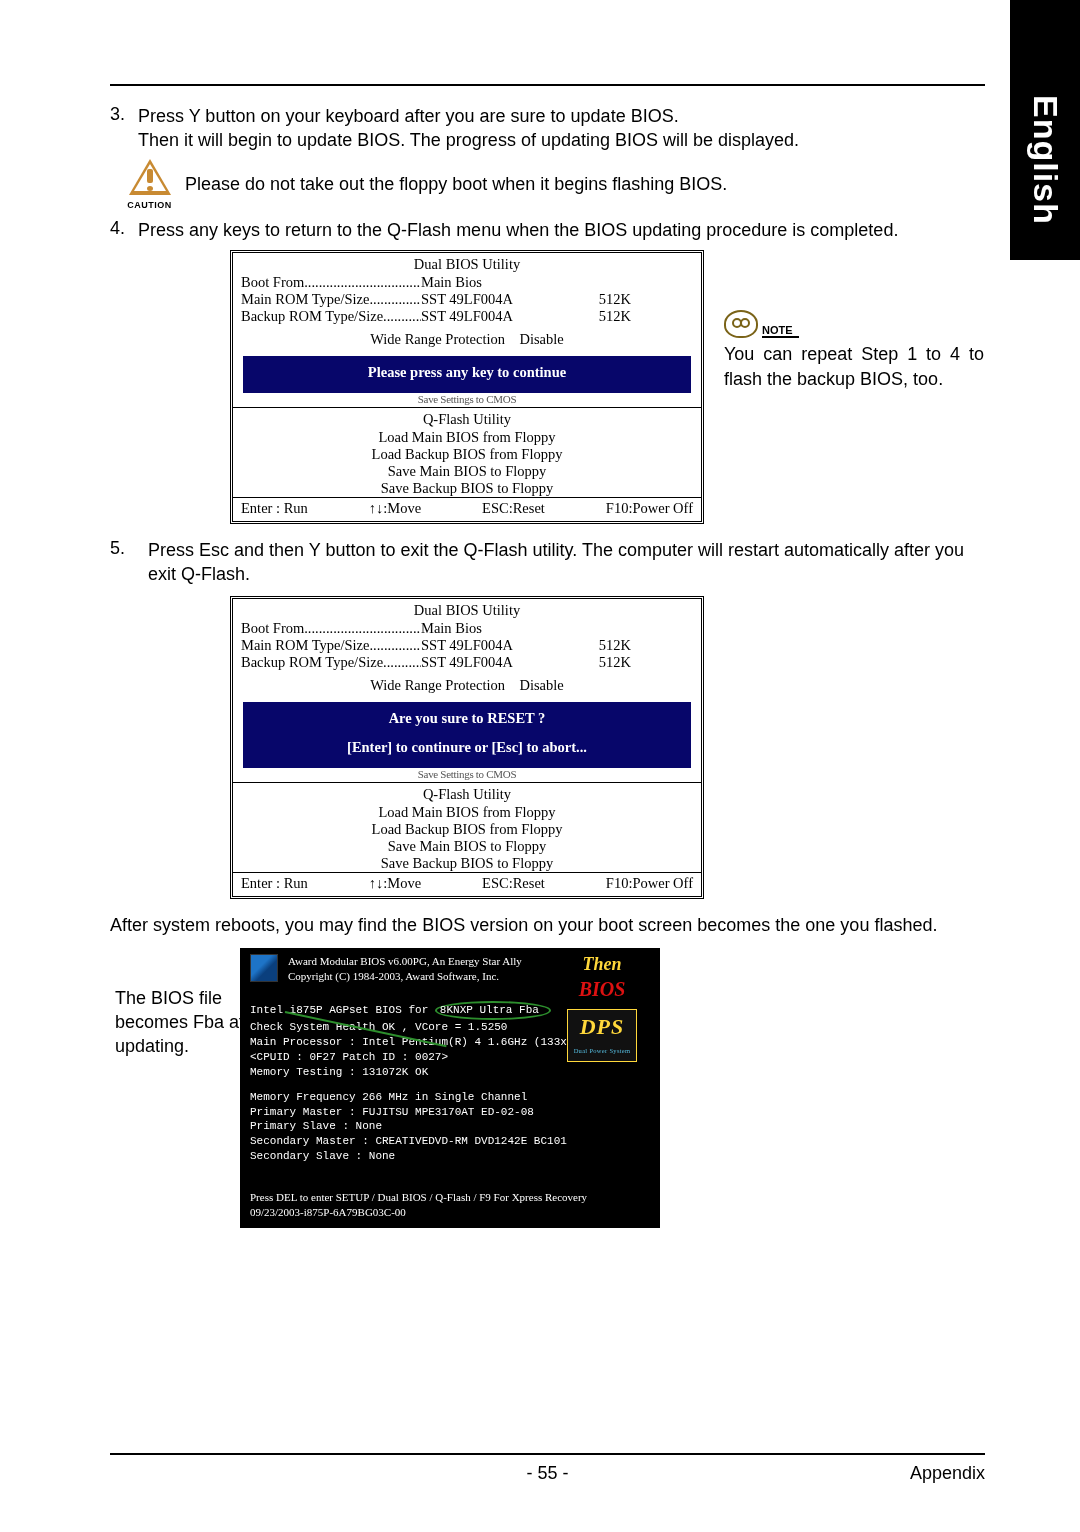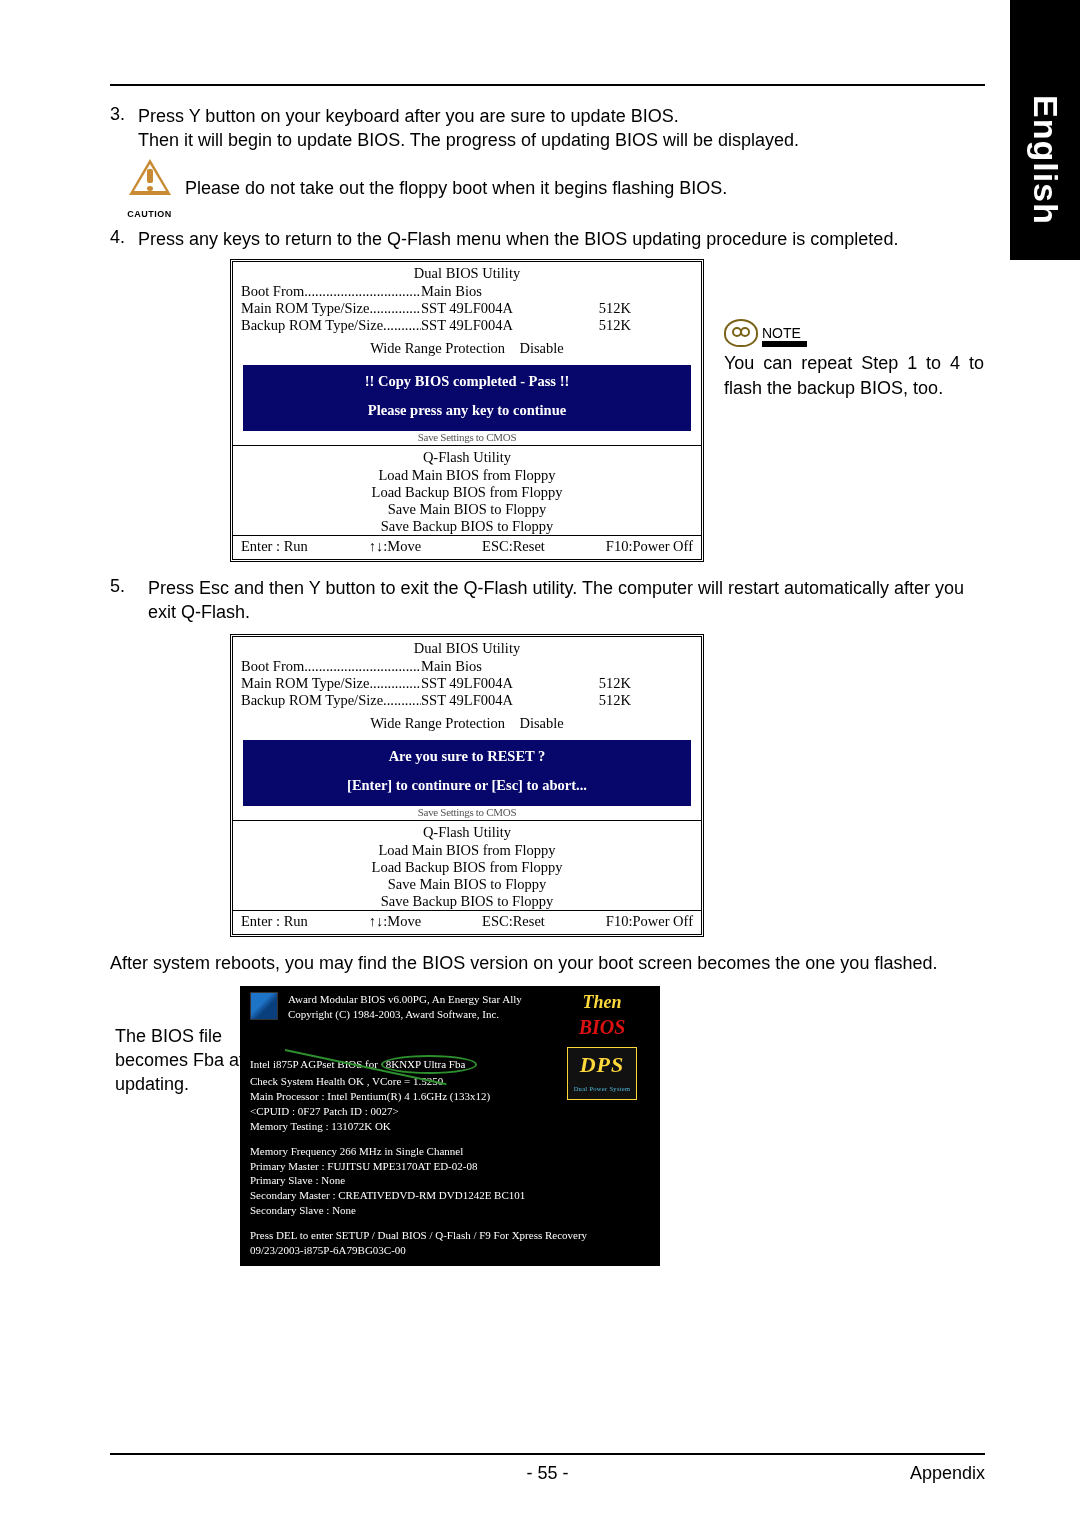--- a/index.html
+++ b/index.html
@@ -11,21 +11,21 @@
   .step { display: flex; align-items: flex-start; margin-top: 8px; }
   .step .num { width: 28px; flex-shrink: 0; }
   .step .txt { flex: 1; line-height: 1.35; }
   .caution-row { display: flex; align-items: center; gap: 8px; margin-top: 6px; margin-left: 12px; }
   .caution-icon { width: 55px; display: flex; flex-direction: column; align-items: center; }
   .tri-wrap { width: 42px; height: 36px; position: relative; }
   .triangle { width: 0; height: 0; border-left: 21px solid transparent; border-right: 21px solid transparent; border-bottom: 36px solid #c88a32; position: absolute; }
   .triangle-inner { width: 0; height: 0; border-left: 16px solid transparent; border-right: 16px solid transparent; border-bottom: 27px solid #fff; position: absolute; left: 5px; top: 5px; }
   .bang-o { position: absolute; left: 18px; top: 10px; width: 6px; height: 14px; background: #c88a32; border-radius: 2px; }
   .bang-d { position: absolute; left: 18px; top: 27px; width: 6px; height: 5px; background: #c88a32; border-radius: 50%; }
-  .caution-label { font-size: 9px; font-weight: bold; letter-spacing: 0.5px; margin-top: 14px; }
+  .caution-label { font-size: 9px; font-weight: bold; letter-spacing: 0.5px; margin-top: 5px; }
   .bios-wrap { display: flex; align-items: flex-start; gap: 20px; margin-top: 8px; }
   .bios-box { border: 3px double #000; width: 474px; margin-left: 120px; font-family: "Times New Roman", serif; font-size: 14.5px; }
   .bios-box2 { margin-top: 10px; }
   .b-title { text-align: center; padding: 3px 0 1px 0; }
   .b-row { display: flex; padding: 0 8px; }
   .b-label { width: 180px; overflow: hidden; white-space: nowrap; }
   .b-val { width: 150px; }
   .b-size { width: 60px; text-align: right; }
   .b-wide { text-align: center; padding: 6px 0 4px 0; }
   .b-highlight { margin: 4px 10px 0 10px; background: #07066a; color: #fff; text-align: center; font-weight: bold; padding: 8px 6px 12px 6px; }
@@ -33,34 +33,34 @@
   .b-smudge { text-align: center; font-size: 11px; color: #555; filter: blur(0.6px); letter-spacing: -0.3px; }
   .b-sep { border-top: 1px solid #000; margin-top: 2px; }
   .b-list div { text-align: center; }
   .b-foot { display: flex; justify-content: space-between; padding: 2px 8px 4px 8px; border-top: 1px solid #000; }
   .note-col { width: 260px; padding-top: 60px; }
   .note-head { display: flex; align-items: flex-end; gap: 4px; margin-bottom: 4px; }
   .note-icon { width: 34px; height: 28px; border: 2px solid #7a6318; border-radius: 50% 50% 45% 45%; position: relative; }
   .note-icon::before, .note-icon::after { content: ""; position: absolute; width: 6px; height: 6px; border: 2px solid #7a6318; border-radius: 50%; top: 6px; }
   .note-icon::before { left: 6px; }
   .note-icon::after { right: 6px; }
-  .note-label { font-size: 14px; font-weight: normal; border-bottom: 6px solid #000000; padding-right: 6px; }
+  .note-label { font-size: 11px; font-weight: bold; border-bottom: 2px solid #000000; padding-right: 6px; }
   .note-text { font-family: Arial; font-size: 18px; line-height: 1.4; text-align: justify; }
   .para { margin: 14px 0 10px 0; line-height: 1.35; }
   .boot-wrap { margin: 10px 0 0 130px; position: relative; width: 420px; }
   .boot-box { background: #000; color: #fff; font-family: "Times New Roman", serif; font-size: 11px; padding: 6px 22px 6px 10px; line-height: 1.35; position: relative; height: 280px; }
   .boot-logo { position: absolute; left: 10px; top: 6px; width: 28px; height: 28px; background: linear-gradient(135deg,#1e74c7 40%, #0a3f7d 60%); border: 1px solid #333; }
   .boot-head { margin-left: 38px; }
   .boot-badge { position: absolute; right: 8px; top: 4px; width: 100px; text-align: center; }
   .badge1 { font-style: italic; font-weight: bold; color: #ffd83b; font-size: 18px; }
   .badge1 span.sub { color: #d11; font-size: 20px; }
   .badge2 { margin-top: 6px; display: inline-block; background: #111; border: 1px solid #ffd83b; padding: 2px 6px 4px 6px; }
   .badge2 .dps { color: #ffd83b; font-style: italic; font-weight: bold; font-size: 22px; letter-spacing: 1px; }
   .badge2 .sm { color: #5bd; font-size: 6.5px; letter-spacing: 0.3px; }
-  .boot-body { margin-top: 34px; }
+  .boot-body { margin-top: 18px; font-family: Liberation Mono, monospace; }
   .circ { display: inline-block; border: 2px solid #2d8f2d; border-radius: 50%; padding: 0 10px 0 3px; }
   .boot-foot { position: absolute; left: 10px; bottom: 8px; }
   .callout { position: absolute; left: -125px; top: 38px; width: 180px; font-family: Arial; font-size: 18px; line-height: 1.35; }
   .pointer-line { position: absolute; border-top: 2px solid #2d8f2d; }
   .pointer-line.p1 { left: 45px; top: 63px; width: 165px; transform: rotate(12deg); transform-origin: left center; z-index:5;}
   .footer { position: absolute; left: 110px; right: 95px; bottom: 48px; border-top: 2px solid #000; display: flex; justify-content: space-between; padding-top: 8px; }
   .footer .pg { position: absolute; left: 50%; transform: translateX(-50%); }
 </style>
 </head>
 <body>
@@ -111,21 +111,20 @@
           <div class="b-val">SST 49LF004A</div>
           <div class="b-size">512K</div>
         </div>
       <div class="b-row">
           <div class="b-label">Backup ROM Type/Size..................</div>
           <div class="b-val">SST 49LF004A</div>
           <div class="b-size">512K</div>
         </div>
       <div class="b-wide"><span>Wide Range Protection</span>&nbsp;&nbsp;&nbsp;&nbsp;<span>Disable</span></div>
       <div class="b-highlight">
-        <div class="hl1">!! Copy BIOS completed - Pass !!</div>
         <div>Please press any key to continue</div>
       </div>
       <div class="b-smudge">Save Settings to CMOS</div>
       <div class="b-sep"></div>
       <div class="b-title">Q-Flash Utility</div>
       <div class="b-list">
         <div>Load Main BIOS from Floppy</div>
         <div>Load Backup BIOS from Floppy</div>
         <div>Save Main BIOS to Floppy</div>
         <div>Save Backup BIOS to Floppy</div>

